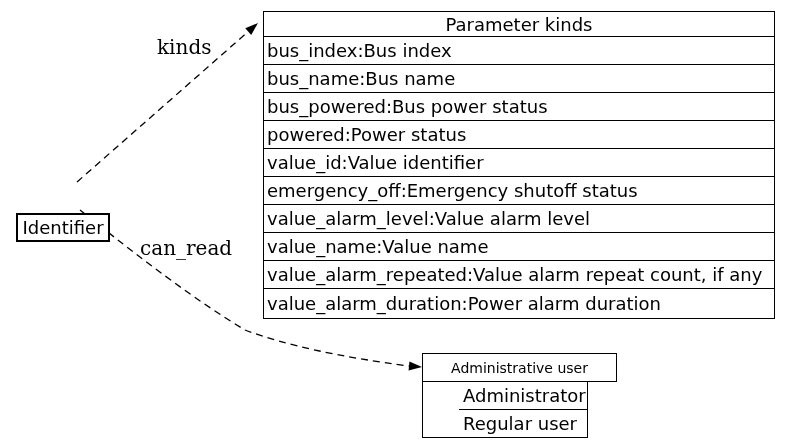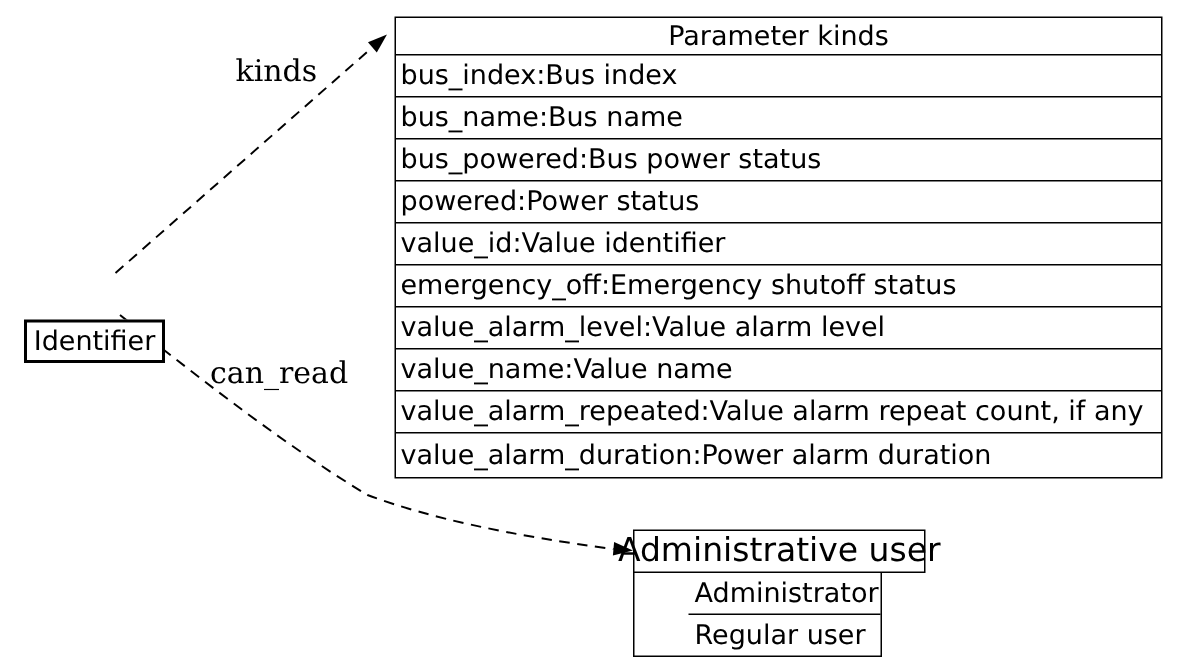--- a/index.html
+++ b/index.html
@@ -66,21 +66,21 @@
   .param-table .rec-row:last-child { border-bottom: none; }
 
   .admin-header {
     position: absolute;
     left: 422px; top: 353px;
     width: 195px; height: 29px;
     box-sizing: border-box;
     border: 1px solid #000000;
     background: #ffffff;
     display: flex; align-items: center; justify-content: center;
-    font-size: 22px; white-space: nowrap;
+    font-size: 14px; white-space: nowrap;
     z-index: 2;
   }
   .admin-rows { left: 422px; top: 381px; width: 166px; height: 57px; z-index: 1; }
   .admin-rows .rec-row {
     height: 27px;
     box-sizing: border-box;
     display: flex; align-items: center;
     padding-left: 4px;
     font-size: 18px; white-space: nowrap; margin-left: 36px;
   }

